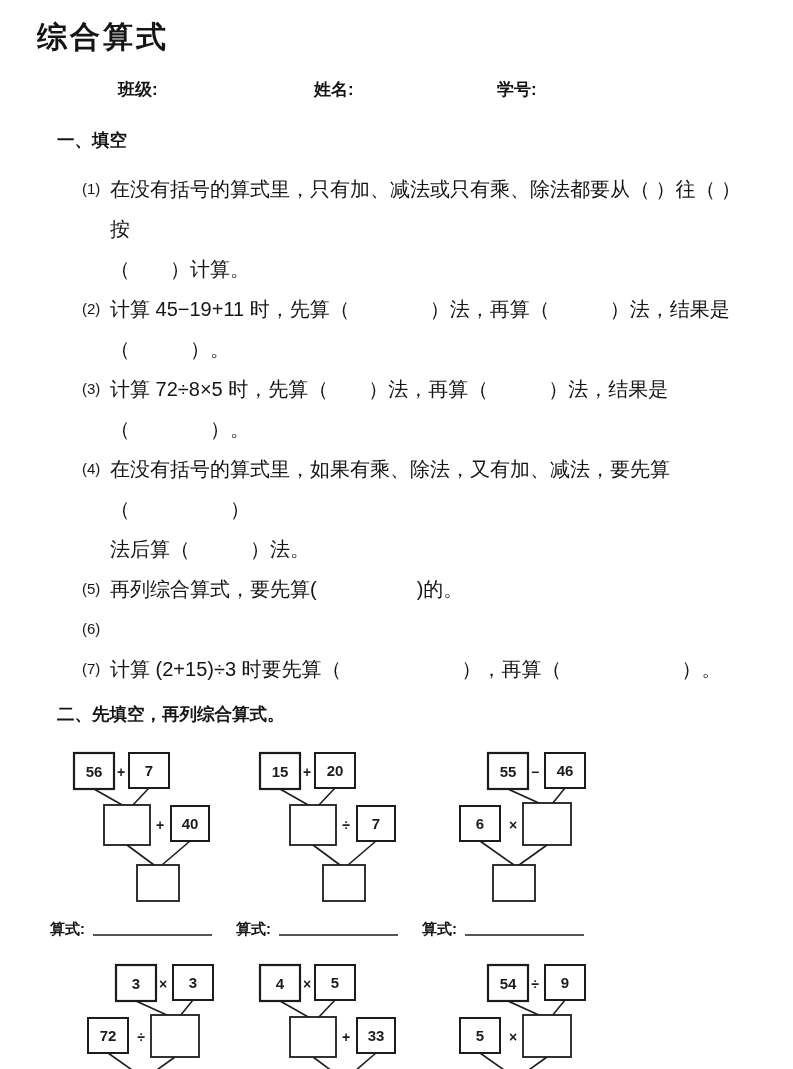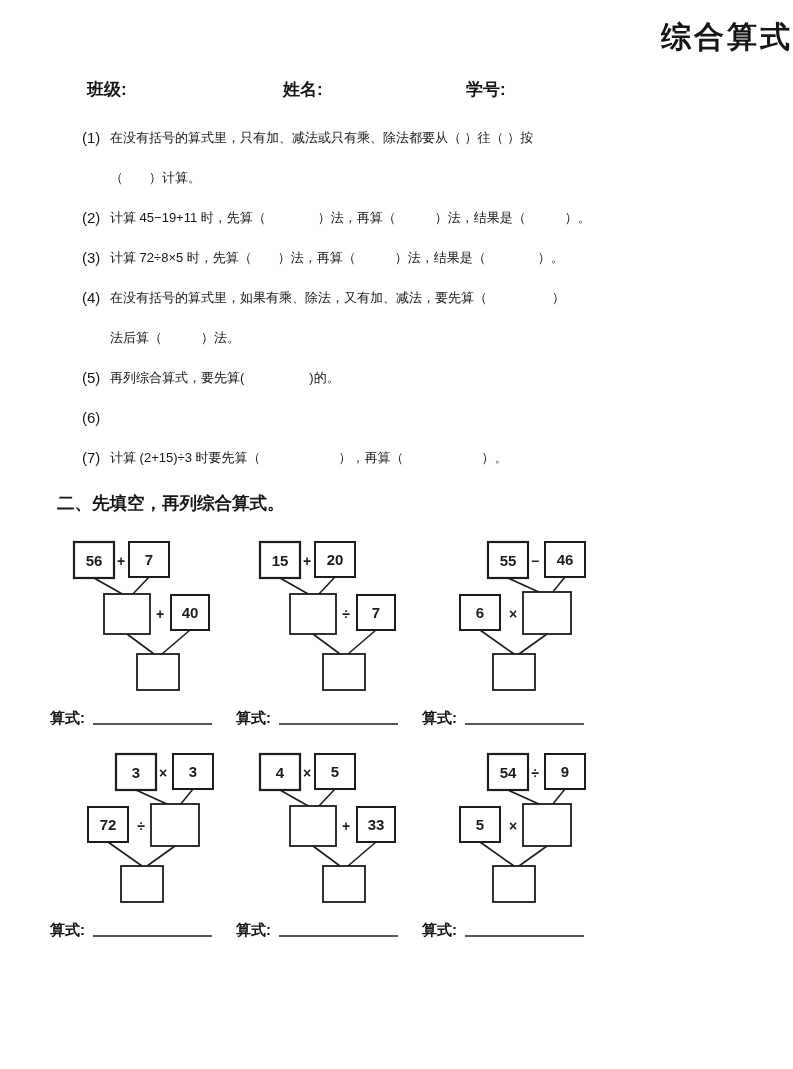--- a/index.html
+++ b/index.html
@@ -2,38 +2,38 @@
 <html><head>
 <meta charset="utf-8">
 <style>
   html,body{margin:0;padding:0;background:#ffffff;}
   .sheet{
     position:relative;width:793px;height:1069px;background:#fff;
     font-family:"Liberation Sans","DejaVu Sans",sans-serif;color:#151515;
     overflow:hidden;box-sizing:border-box;
   }
   .title{
-    text-align:right;font-size:30px;font-weight:bold;padding-top:16px;
+    text-align:left;font-size:30px;font-weight:bold;padding-top:16px;
     letter-spacing:3px;line-height:42px;padding-left:37px;
   }
   .header-fields{
-    display:flex;margin-top:22px;padding-left:87px;font-size:17px;font-weight:bold;
+    display:flex;margin-top:22px;padding-left:118px;font-size:17px;font-weight:bold;
     line-height:20px;
   }
   .hf-class{width:196px;}
   .hf-name{width:183px;}
   .s-heading{
     margin-left:57px;font-size:17.5px;font-weight:bold;line-height:22px;
   }
   .s1-heading{margin-top:29px;}
   .s2-heading{margin-top:14px;}
   .items{margin-top:18px;}
   .item{display:flex;line-height:40px;}
   .item-num{flex:none;margin-left:82px;width:28px;font-size:15px;}
-  .item-text{flex:1;font-size:13px;white-space:pre-wrap;padding-right:38px;}
+  .item-text{flex:1;font-size:20px;white-space:pre-wrap;padding-right:38px;}
   .grid{padding-left:44px;margin-top:26px;}
   .grid-row{display:flex;}
   .grid-row + .grid-row{margin-top:24px;}
   .cell{width:186px;flex:none;}
   .tree{height:152px;}
   .eq-row{display:flex;align-items:flex-end;margin-top:16px;padding-left:6px;}
   .eq-label{font-size:15px;font-weight:bold;line-height:20px;}
   .eq-blank{flex:1;border-bottom:2px solid #555;margin:0 18px 3px 8px;height:13px;}
 </style>
 </head>
@@ -42,20 +42,21 @@
 <div class="sheet">
 
   <div class="title">综合算式</div>
 
   <div class="header-fields">
     <span class="hf-class">班级:</span>
     <span class="hf-name">姓名:</span>
     <span>学号:</span>
   </div>
 
+  <div class="s-heading s1-heading">一、填空</div>
 
   <div class="items">
     <div class="item">
       <span class="item-num">(1)</span>
       <span class="item-text">在没有括号的算式里，只有加、减法或只有乘、除法都要从（ ）往（ ）按
 （　　）计算。</span>
     </div>
     <div class="item">
       <span class="item-num">(2)</span>
       <span class="item-text">计算 45−19+11 时，先算（　　　　）法，再算（　　　）法，结果是（　　　）。</span>

